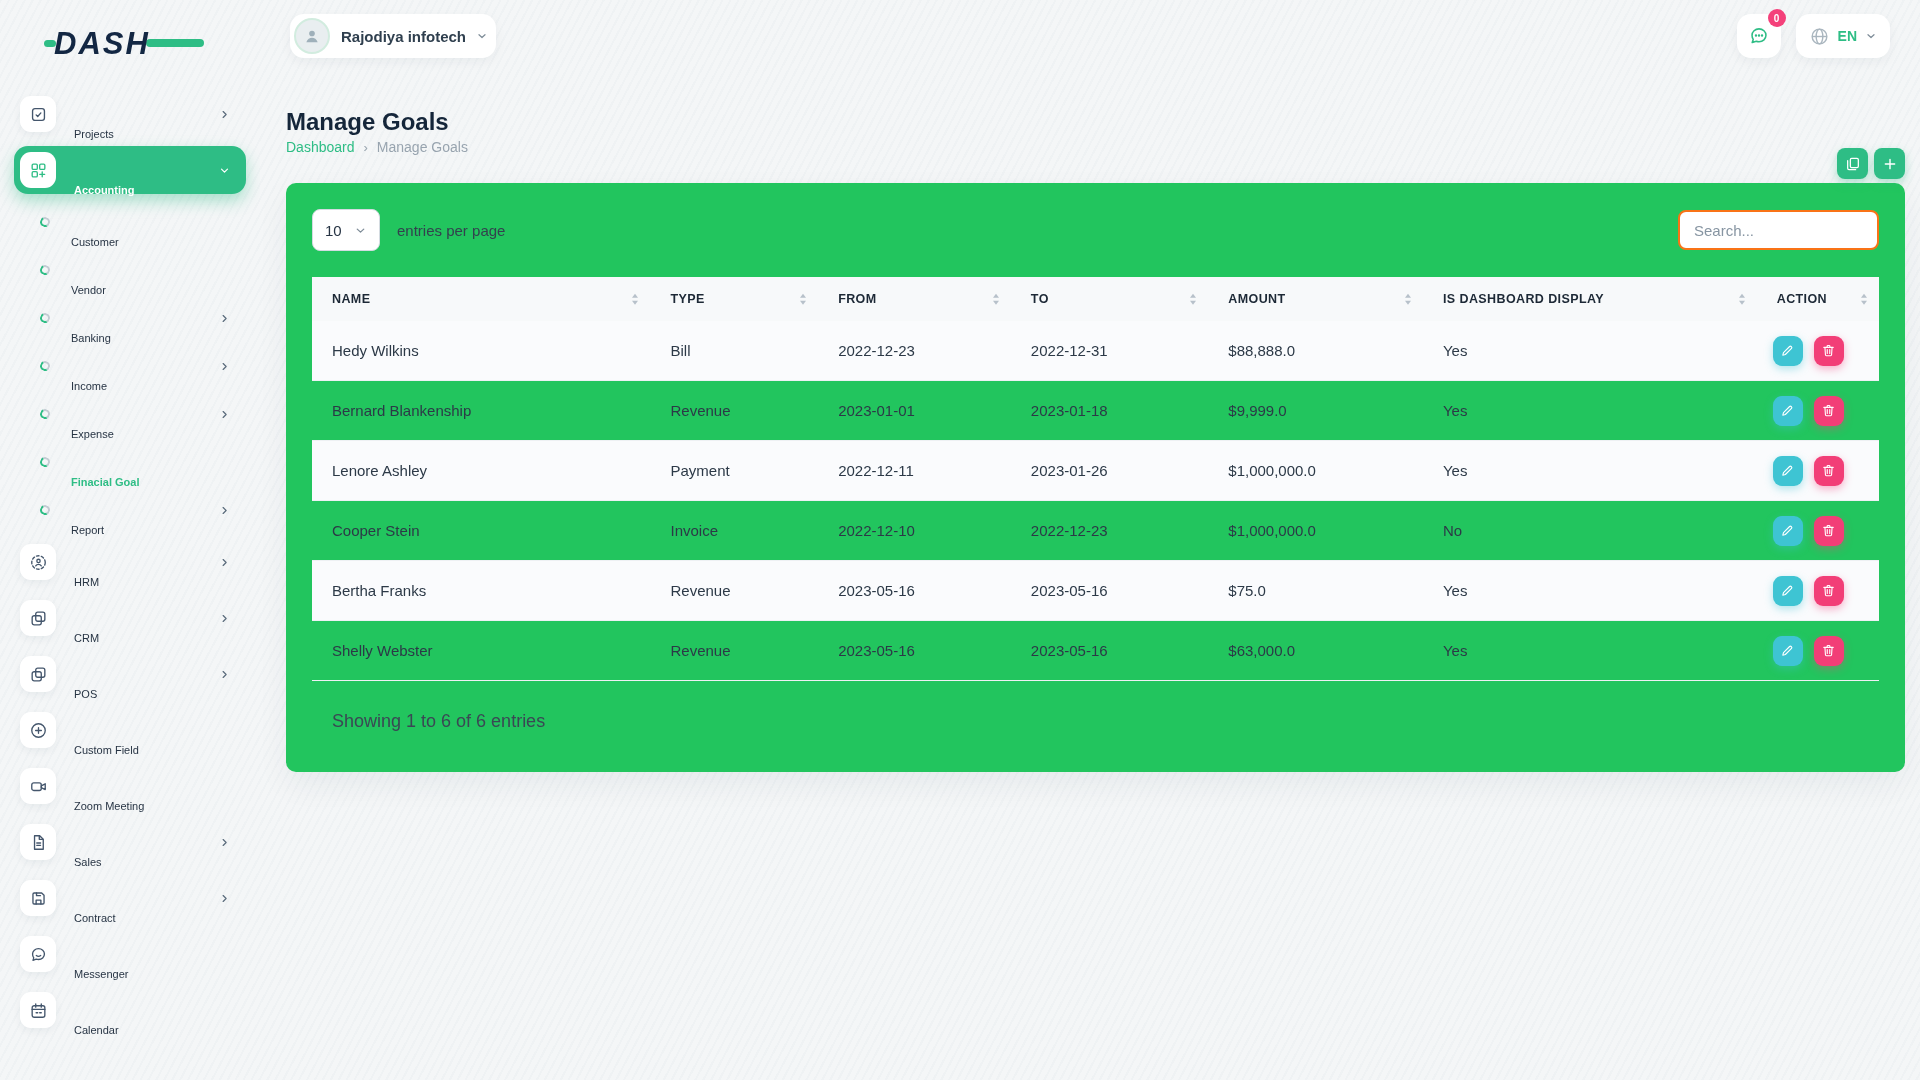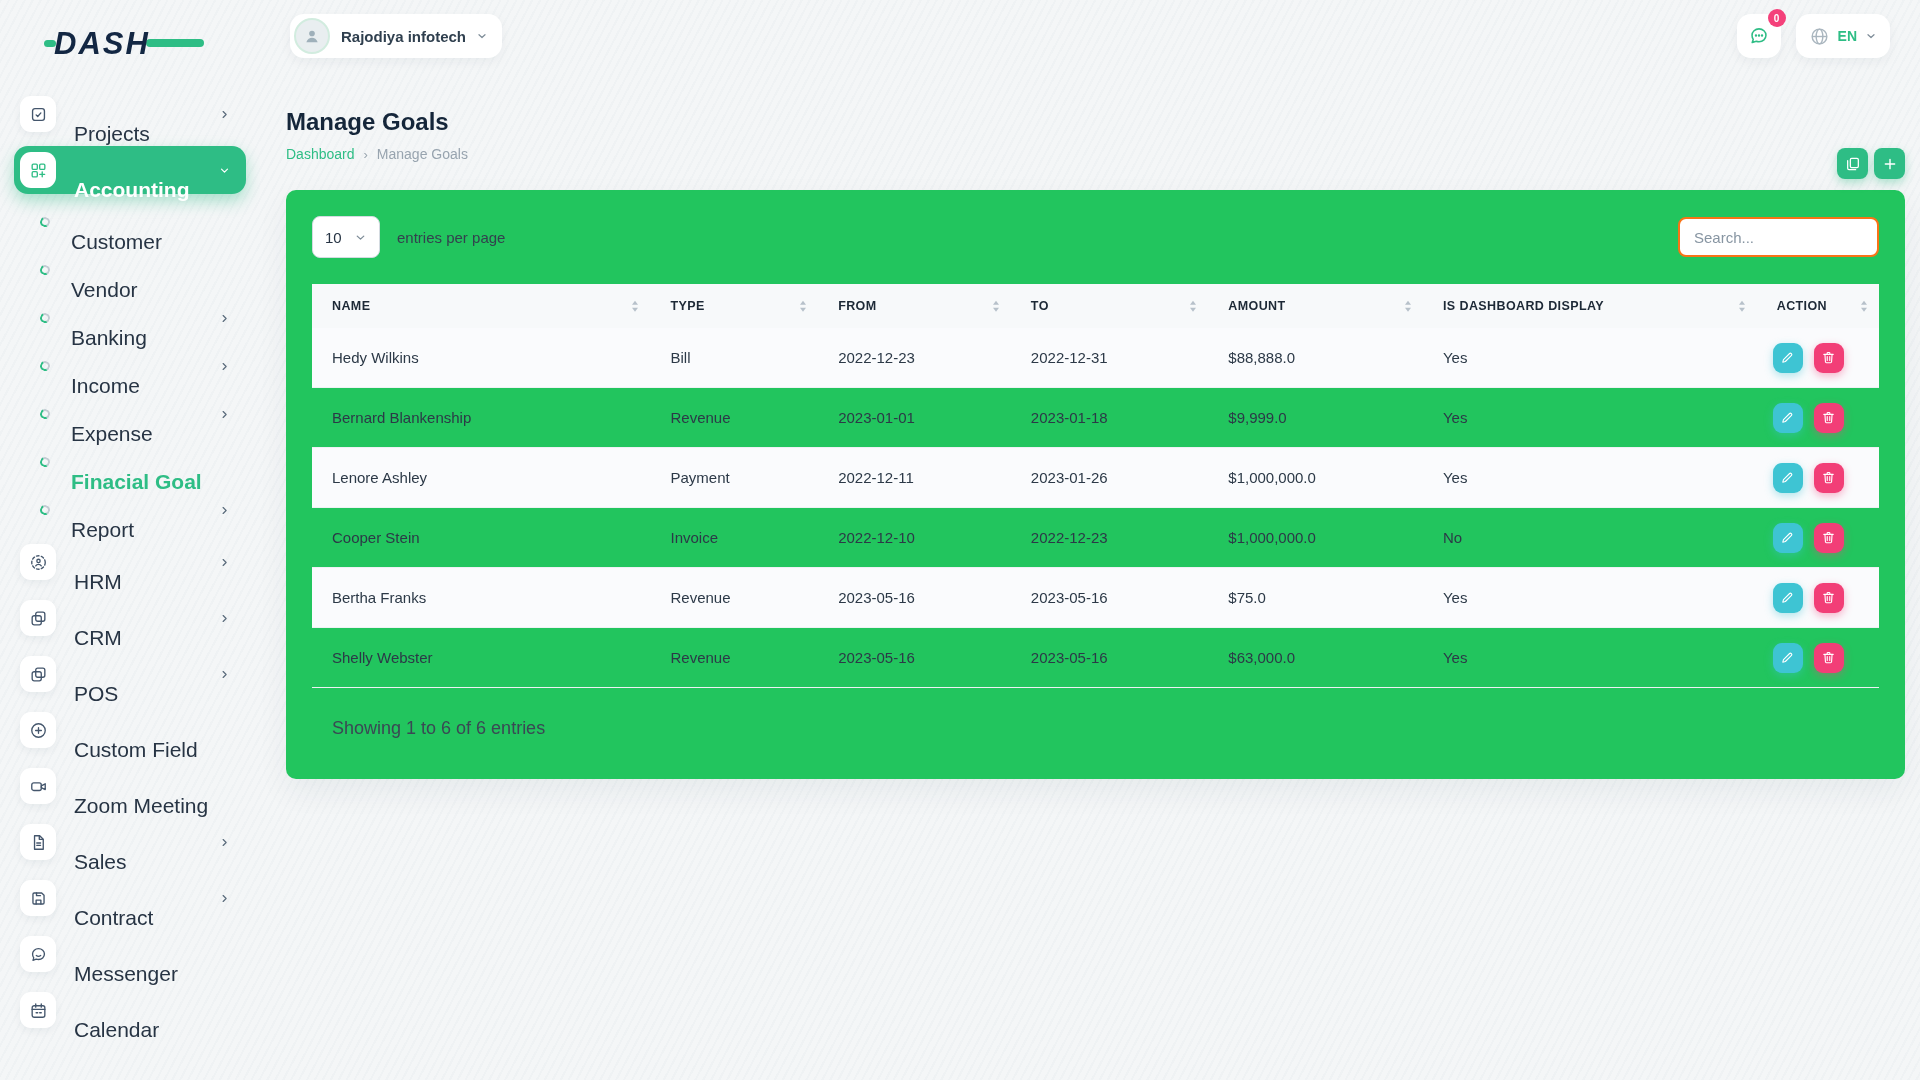--- a/index.html
+++ b/index.html
@@ -20,40 +20,40 @@
   .logo .logo-bar { position:absolute; left:92px; top:13px; width:58px; height:8px; border-radius:4px; background:#2ebd85; }
   .logo .logo-text { position:relative; z-index:1; font-style:italic; }
 
   .nav { display:flex; flex-direction:column; }
   .nav-item { display:flex; align-items:center; height:48px; width:232px; margin-bottom:8px;
               border-radius:14px; cursor:pointer; }
   .icon-box { width:36px; height:36px; margin:0 18px 0 6px; background:#fff; border-radius:11px;
               display:flex; align-items:center; justify-content:center; color:#44566c;
               box-shadow:0 3px 8px rgba(25,45,65,.06); flex:none; }
   .icon-box svg { width:19px; height:19px; }
-  .nav-item .label { font-size:21px; font-weight:500; color:#273444; white-space:nowrap;margin-top:40px; }
+  .nav-item .label { font-size:11px; font-weight:500; color:#273444; white-space:nowrap;margin-top:40px; }
   .nav-item .chev { margin-left:auto; margin-right:15px; color:#5a6b7b; }
   .nav-item .chev svg { width:13px; height:13px; }
   .nav-item.active { background:#2ebd85; box-shadow:0 7px 16px rgba(46,189,133,.38); }
   .nav-item.active .icon-box { color:#2ebd85; box-shadow:none; }
   .nav-item.active .label { color:#fff; font-weight:700; }
   .nav-item.active .chev { color:#fff; }
   .nav-item.sub { height:40px; }
   .bullet { width:10px; height:10px; border-radius:50%; flex:none;
             border:2px solid #c3ccd3; border-left-color:#2ebd85; border-bottom-color:#2ebd85;
             transform:rotate(18deg); margin:0 21px 0 26px; }
   .nav-item.subactive .label { color:#2ebd85; font-weight:700; }
 
   
   .content { margin-left:260px; padding:0 15px 0 26px; }
 
   
   .topbar { height:72px; display:flex; align-items:center; }
   .user-pill { display:flex; align-items:center; background:#fff; border-radius:14px;
-               height:44px; padding:4px 14px 4px 4px; margin-left:4px;
+               height:44px; padding:4px 8px 4px 4px; margin-left:4px;
                box-shadow:0 4px 12px rgba(25,45,65,.05); cursor:pointer; }
   .avatar { width:36px; height:36px; border-radius:50%; background:#e9eef0; border:2px solid #d2ecdf;
             color:#9fb0ba; display:flex; align-items:center; justify-content:center; }
   .avatar svg { width:20px; height:20px; }
   .user-name { margin:0 10px 0 11px; font-size:15px; font-weight:600; color:#2f3f4e; }
   .chev-sm { color:#7d8b97; } .chev-sm svg { width:12px; height:12px; }
   .top-right { margin-left:auto; display:flex; align-items:center; gap:15px; margin-right:15px; }
   .icon-btn { position:relative; width:44px; height:44px; background:#fff; border:none; border-radius:14px;
               display:flex; align-items:center; justify-content:center; cursor:pointer;
               box-shadow:0 4px 12px rgba(25,45,65,.05); color:#2ebd85; }
@@ -62,21 +62,21 @@
             background:#f4407a; color:#fff; font-size:10px; font-weight:700;
             display:flex; align-items:center; justify-content:center; padding:0 5px; }
   .lang-pill { display:flex; align-items:center; gap:8px; height:44px; padding:0 13px; background:#fff;
                border-radius:14px; box-shadow:0 4px 12px rgba(25,45,65,.05); cursor:pointer; }
   .globe { color:#aab6bf; } .globe svg { width:21px; height:21px; }
   .lang-code { font-size:14px; font-weight:700; color:#2ebd85; }
 
   
   .page-head { position:relative; width:1619px; }
   .page-title { font-size:24px; font-weight:700; color:#15263a; margin-top:36px; }
-  .breadcrumb { display:flex; align-items:center; gap:9px; margin-top:10px; font-size:14px; }
+  .breadcrumb { display:flex; align-items:center; gap:9px; margin-top:3px; font-size:14px; }
   .bc-home { color:#2ebd85; text-decoration:none; cursor:pointer; }
   .bc-sep { color:#9aa6b0; font-size:13px; }
   .bc-current { color:#98a4af; }
   .page-actions { position:absolute; right:0; top:40px; display:flex; gap:6px; }
   .green-btn { width:31px; height:31px; border:none; border-radius:8px; background:#2ebd85; color:#fff;
                display:flex; align-items:center; justify-content:center; cursor:pointer;
                box-shadow:0 4px 10px rgba(46,189,133,.35); }
   .green-btn svg { width:16px; height:16px; }
 
   

